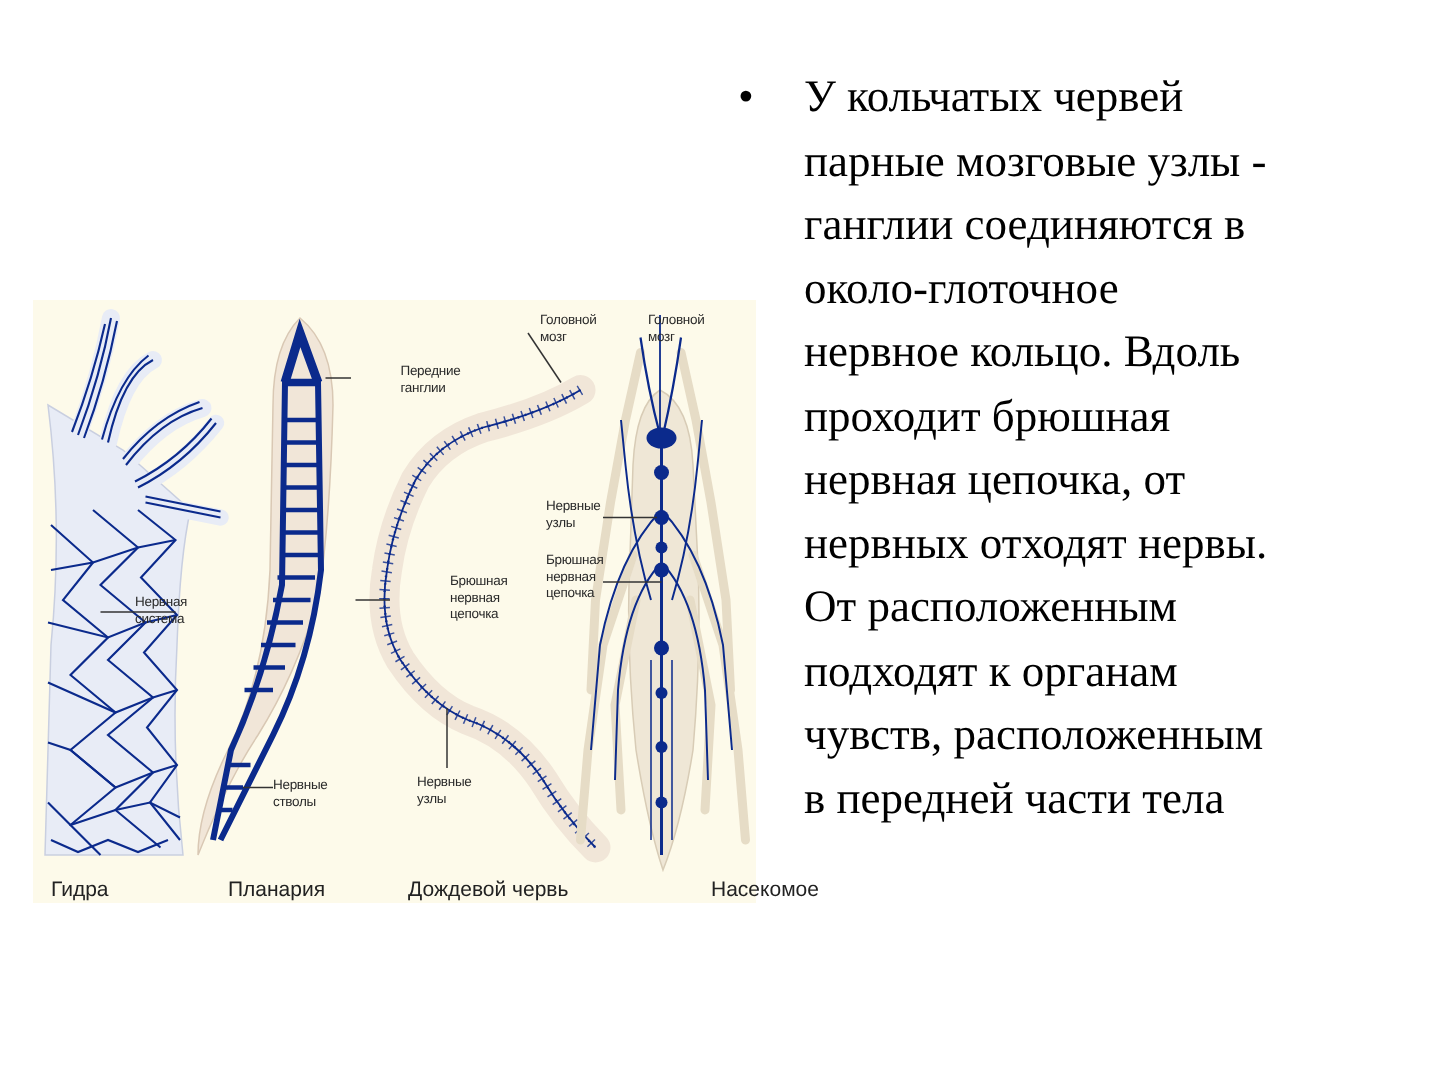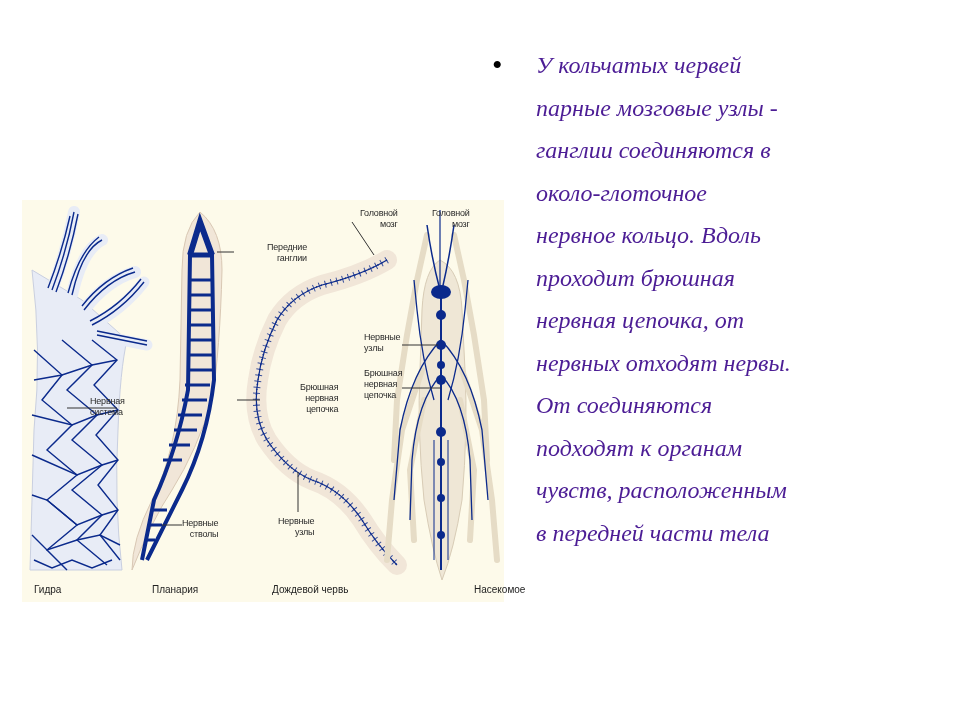--- a/index.html
+++ b/index.html
@@ -7,37 +7,37 @@
       width: 960px; height: 720px; background: #ffffff; position: relative; overflow: hidden;
       font-family: "Liberation Serif", serif;
     }
     .figure-panel {
       position: absolute; left: 22px; top: 200px; width: 482px; height: 402px;
       background: #fdfaea;
     }
     .figure-panel svg { position: absolute; left: 0; top: 0; }
     .lbl {
       position: absolute; font-family: "Liberation Sans", sans-serif; font-size: 9px;
-      color: #2a2a2a; line-height: 11px; text-align: right; white-space: nowrap;
+      color: #2a2a2a; line-height: 11px; text-align: left; white-space: nowrap;
       letter-spacing: -0.2px;
     }
     .lbl.left { text-align: left; }
     .caption {
-      position: absolute; font-family: "Liberation Sans", sans-serif; font-size: 10px;
+      position: absolute; font-family: "Liberation Sans", sans-serif; font-size: 14px;
       color: #222; top: 384px; white-space: nowrap;
     }
     .text-block {
       position: absolute; left: 492px; top: 44px; width: 450px;
     }
     .bullet {
       position: absolute; left: 0; top: 0; font-size: 30px; line-height: 42.5px; color: #000;
     }
     .para {
       position: absolute; left: 44px; top: 0; width: 420px;
-      font-size: 24px; line-height: 42.5px; color: #4c1d95; font-style: italic;
+      font-size: 30px; line-height: 42.5px; color: #000000;
     }
     .para span { display: block; white-space: nowrap; }
   </style>
 </head>
 <body>
 
 <div class="figure-panel">
   <svg width="482" height="402" viewBox="0 0 482 402">
 
     <g>
@@ -196,18 +196,18 @@
   <span class="bullet">•</span>
   <div class="para">
     <span>У кольчатых червей</span>
     <span>парные мозговые узлы -</span>
     <span>ганглии соединяются в</span>
     <span>около-глоточное</span>
     <span>нервное кольцо. Вдоль</span>
     <span>проходит брюшная</span>
     <span>нервная цепочка, от</span>
     <span>нервных отходят нервы.</span>
-    <span>От соединяются</span>
+    <span>От расположенным</span>
     <span>подходят к органам</span>
     <span>чувств, расположенным</span>
     <span>в передней части тела</span>
   </div>
 </div>
 
 </body></html>

